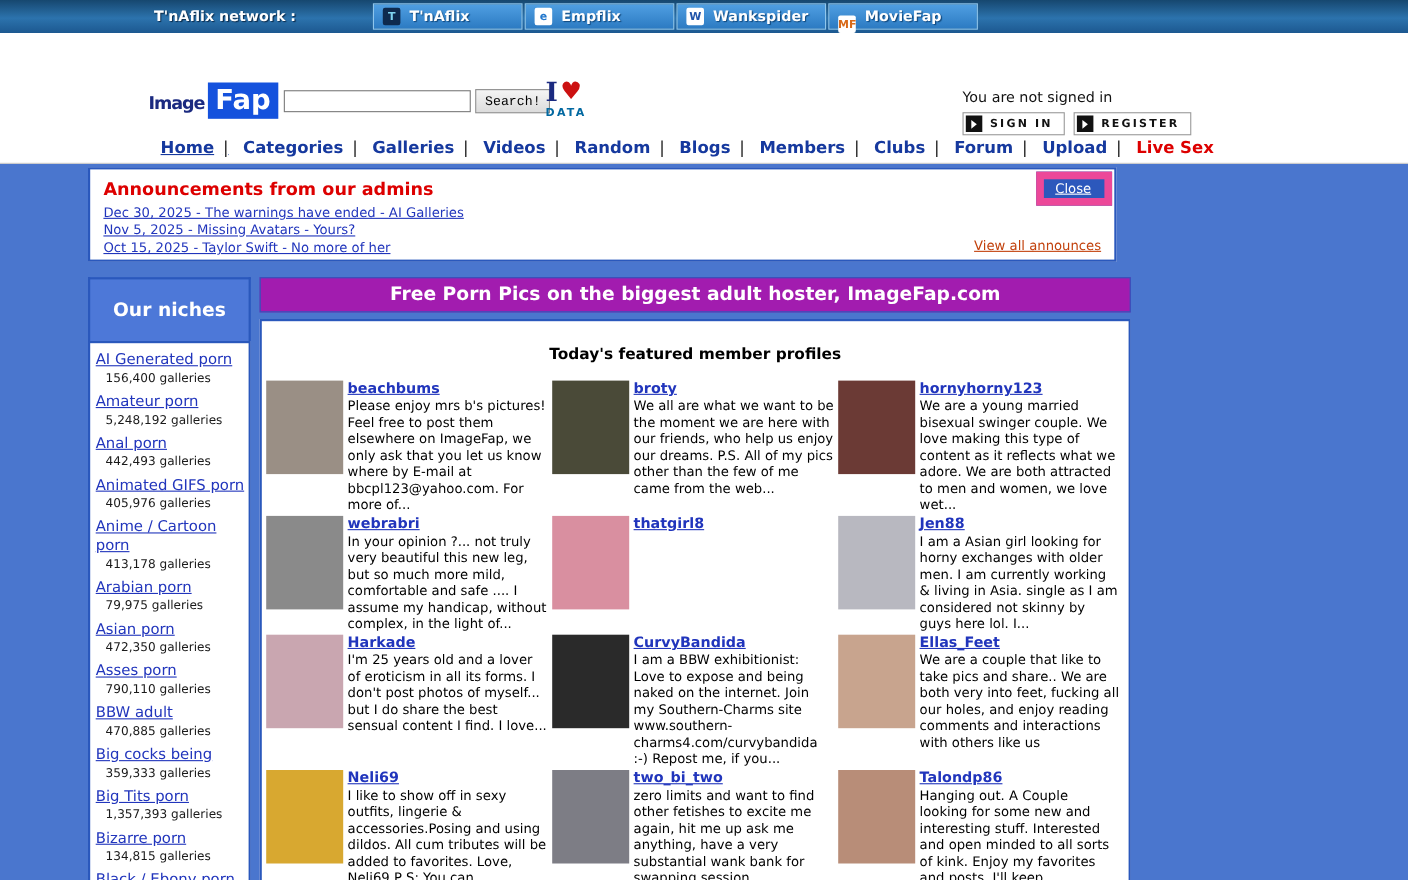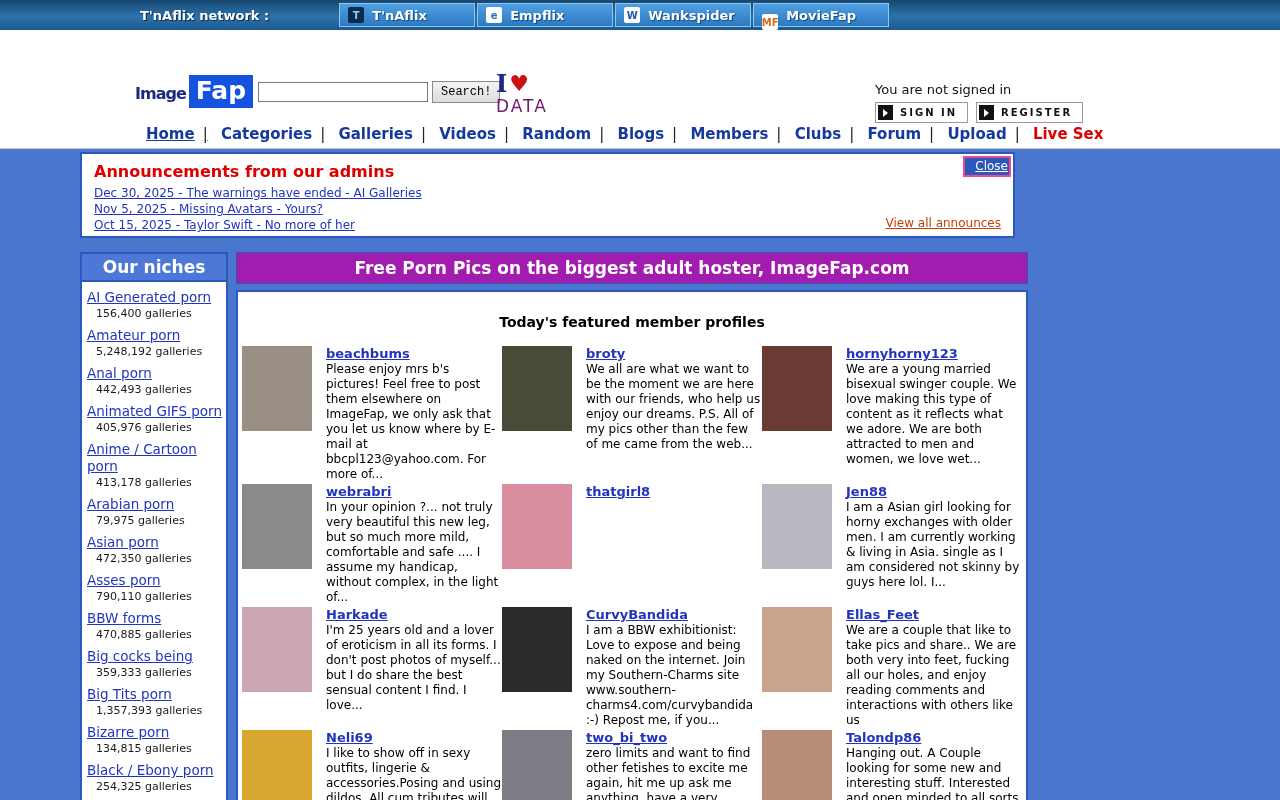--- a/index.html
+++ b/index.html
@@ -32,21 +32,21 @@
     padding:1px 7px 3px 7px;margin-left:3px;}
   .search-input{position:absolute;left:258px;top:52px;width:162px;height:16px;
     border:1px solid #7a7a7a;font-size:12px;padding:1px 3px;}
   .search-btn{position:absolute;left:432px;top:51px;height:22px;
     background:linear-gradient(#f4f4f4,#dcdcdc);border:1px solid #8a8a8a;
     font-size:12px;padding:1px 8px;cursor:pointer;font-family:Liberation Mono, monospace;}
   .iheartdata{position:absolute;left:496px;top:42px;cursor:pointer;line-height:1;}
   .ihd-top{display:flex;align-items:center;gap:2px;}
   .ihd-i{color:#1b2a80;font-weight:bold;font-size:24px;font-family:"DejaVu Serif",serif;}
   .ihd-heart{color:#cc1111;font-size:22px;}
-  .ihd-data{color:#701a75;font-weight:normal;font-size:17px;letter-spacing:2px;margin-top:2px;}
+  .ihd-data{color:#0369a1;font-weight:bold;font-size:10px;letter-spacing:2px;margin-top:2px;}
   .signin-area{position:absolute;left:875px;top:52px;}
   .signin-status{font-size:13px;color:#111;margin-bottom:5px;}
   .signin-btns{display:flex;gap:8px;}
   .auth-btn{display:inline-flex;align-items:center;background:#fff;
     border:1px solid #999;padding:2px 10px 2px 2px;cursor:pointer;text-decoration:none;}
   .auth-arrow{width:15px;height:15px;background:#111;display:inline-block;
     position:relative;margin-right:7px;}
   .auth-arrow::after{content:"";position:absolute;left:5px;top:4px;
     border-left:5px solid #fff;border-top:4px solid transparent;
     border-bottom:4px solid transparent;}
@@ -54,46 +54,46 @@
   
   .nav{position:absolute;left:146px;top:95px;font-size:15px;font-weight:bold;white-space:nowrap;}
   .nav a{color:#16399e;text-decoration:none;cursor:pointer;}
   .nav a.underline{text-decoration:underline;}
   .nav a.livesex{color:#dd0000;}
   .nav a:not(:last-child)::after{content:"|";color:#222;font-weight:normal;margin:0 8px;}
   
   .announce-box{position:absolute;left:80px;top:152px;width:931px;height:82px;
     background:#fff;border:2px solid #2a58bc;}
   .close-btn{position:absolute;top:2px;right:2px;background:#2c58bc;color:#fff;
-    font-size:12px;text-decoration:underline;padding:1px 1px 2px 10px;
-    border:2px solid #ec4899;cursor:pointer;}
+    font-size:12px;text-decoration:underline;padding:1px 12px 2px 10px;
+    border:7px solid #ec4899;cursor:pointer;}
   .announce-title{color:#dd0000;font-weight:bold;font-size:16px;margin:8px 0 4px 12px;}
   .announce-links{margin-left:12px;}
   .announce-link{display:block;color:#2135bc;font-size:12px;text-decoration:underline;
     line-height:16px;cursor:pointer;}
   .viewall{position:absolute;right:12px;bottom:6px;color:#c2410c;font-size:12px;
     text-decoration:underline;cursor:pointer;}
   
   .niches{position:absolute;left:80px;top:252px;width:148px;}
   .niches-header{background:#4d78d8;color:#fff;font-weight:bold;font-size:17px;
-    text-align:center;padding:3px 0;border:2px solid #2a58bc;border-bottom:none;}
+    text-align:center;padding:18px 0;border:2px solid #2a58bc;border-bottom:none;}
   .niches-body{background:#fff;border:2px solid #2a58bc;padding:7px 3px 20px 5px;height:900px;}
   .niche-item{margin-bottom:7px;}
   .niche-link{color:#2135bc;font-size:13.5px;text-decoration:underline;cursor:pointer;
     display:block;line-height:17px;}
   .niche-count{font-size:11px;color:#1a1a1a;margin:1px 0 0 9px;}
   
   .main-banner{position:absolute;left:236px;top:252px;width:792px;
     background:#a21caf;color:#fff;font-weight:bold;font-size:17px;text-align:center;
     padding:5px 0;border:1px solid #2a58bc;box-sizing:border-box;}
   .main-body{position:absolute;left:236px;top:290px;width:792px;height:700px;
     background:#fff;border:2px solid #2a58bc;box-sizing:border-box;padding-top:22px;}
   .featured-title{text-align:center;font-weight:bold;font-size:14px;color:#000;}
   .profiles-grid{display:grid;grid-template-columns:repeat(3,260px);margin:16px 0 0 4px;}
-  .profile{display:flex;gap:14px;min-height:92px;padding-bottom:2px;}
+  .profile{display:flex;gap:4px;min-height:92px;padding-bottom:2px;}
   .thumb{width:70px;height:85px;flex-shrink:0;background:#999;cursor:pointer;}
   .pinfo{width:182px;}
   .pname{display:block;color:#2135bc;font-weight:bold;font-size:13px;
     text-decoration:underline;cursor:pointer;margin-bottom:1px;}
   .pdesc{font-size:12px;color:#000;line-height:15px;overflow-wrap:anywhere;}
 </style>
 </head>
 <body>
 
 <div class="topbar">
@@ -227,21 +227,21 @@
         <a class="niche-link">Asian porn</a>
         <div class="niche-count">472,350 galleries</div>
       </div>
 
       <div class="niche-item">
         <a class="niche-link">Asses porn</a>
         <div class="niche-count">790,110 galleries</div>
       </div>
 
       <div class="niche-item">
-        <a class="niche-link">BBW forms</a>
+        <a class="niche-link">BBW adult</a>
         <div class="niche-count">470,885 galleries</div>
       </div>
 
       <div class="niche-item">
         <a class="niche-link">Big cocks being</a>
         <div class="niche-count">359,333 galleries</div>
       </div>
 
       <div class="niche-item">
         <a class="niche-link">Big Tits porn</a>

